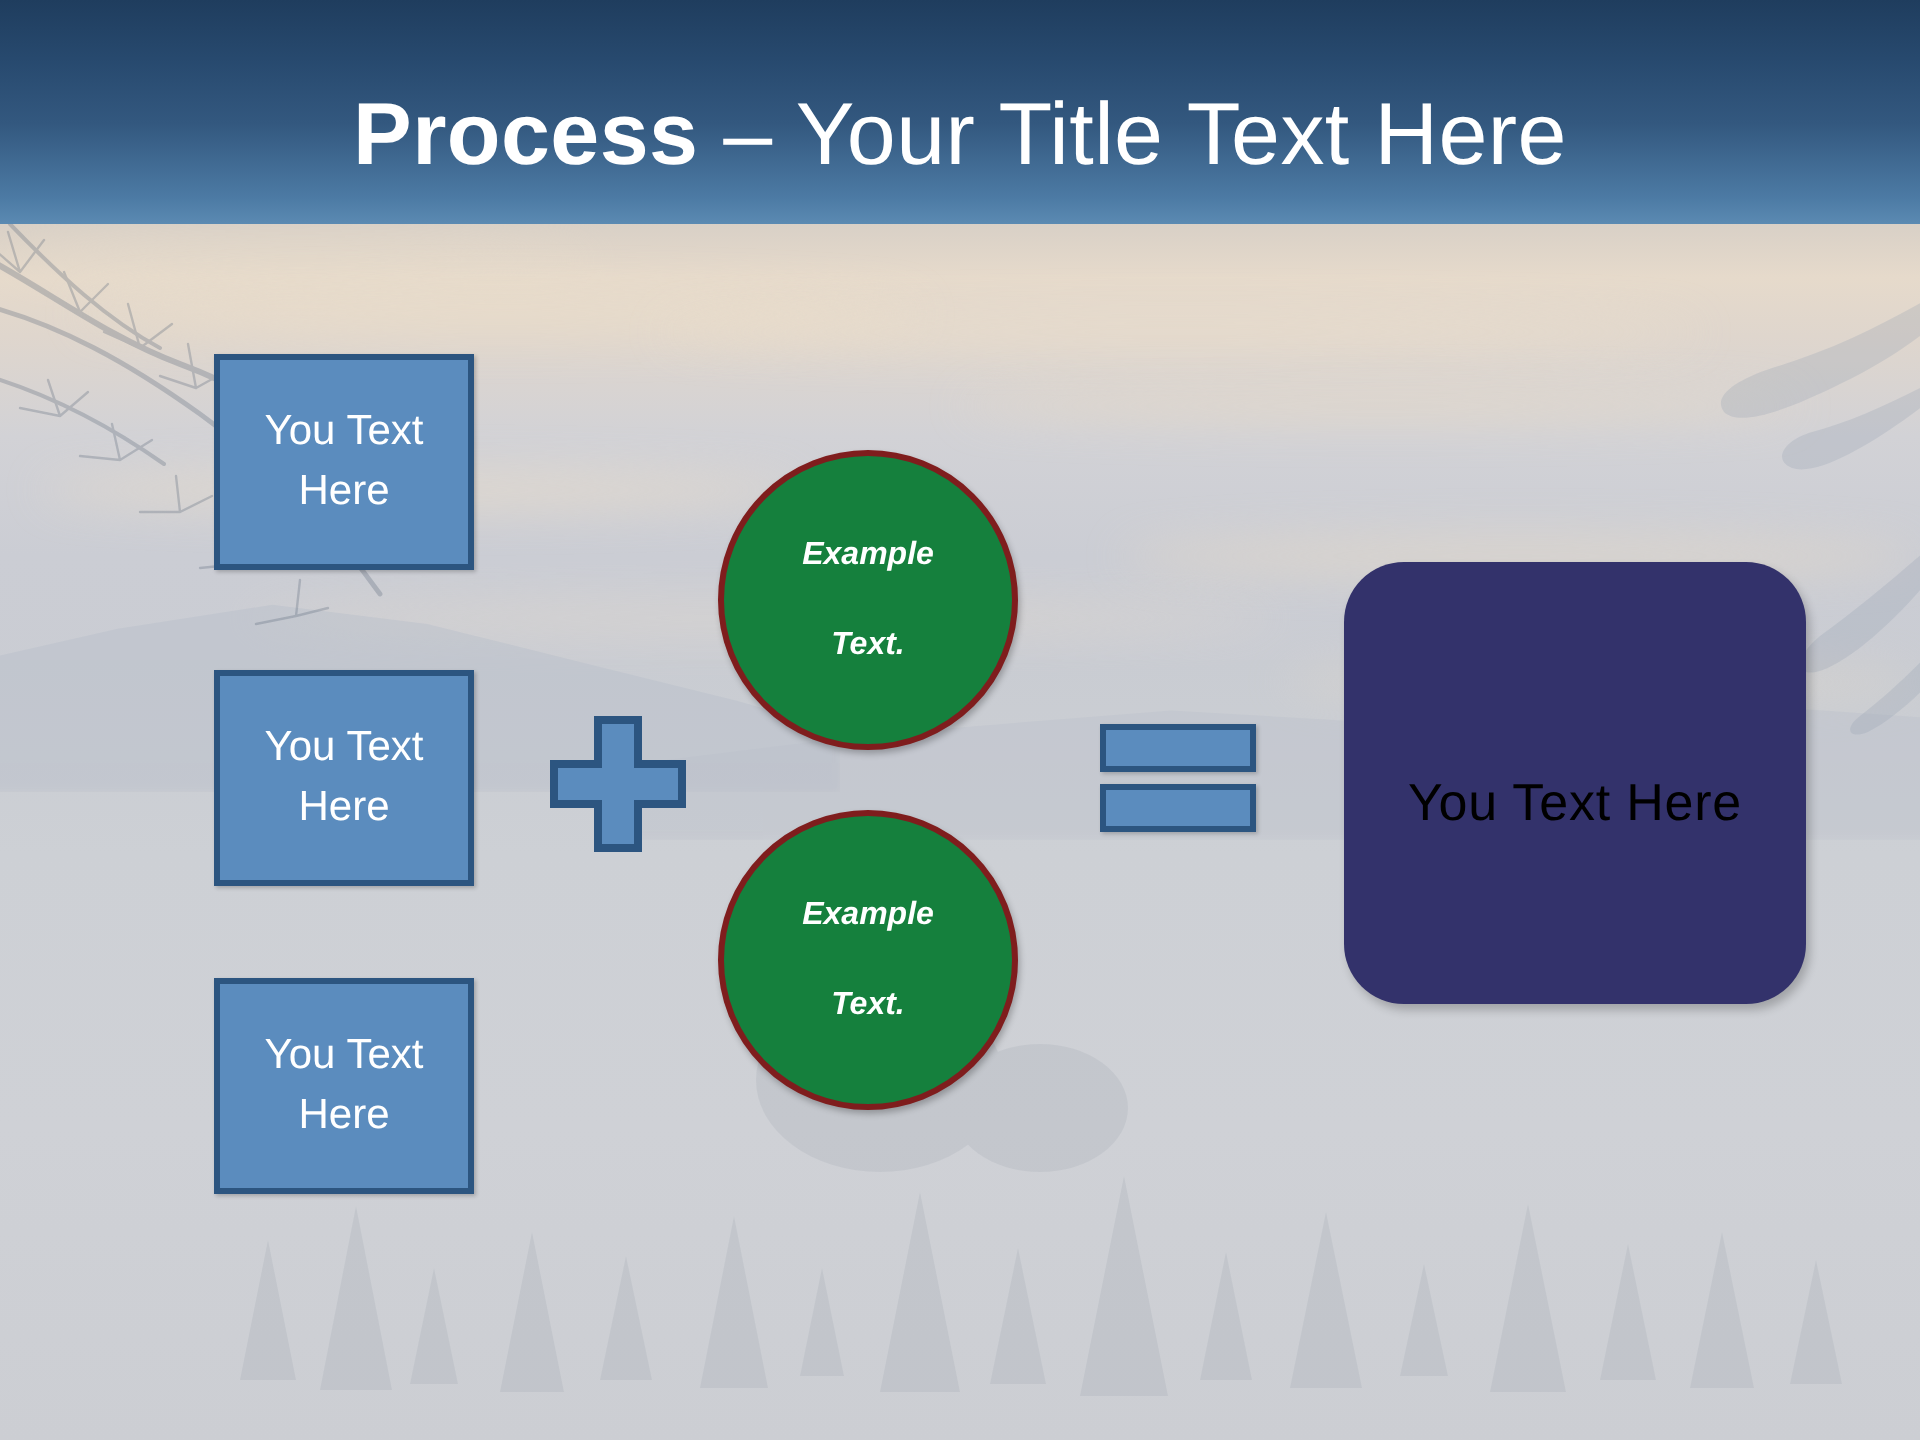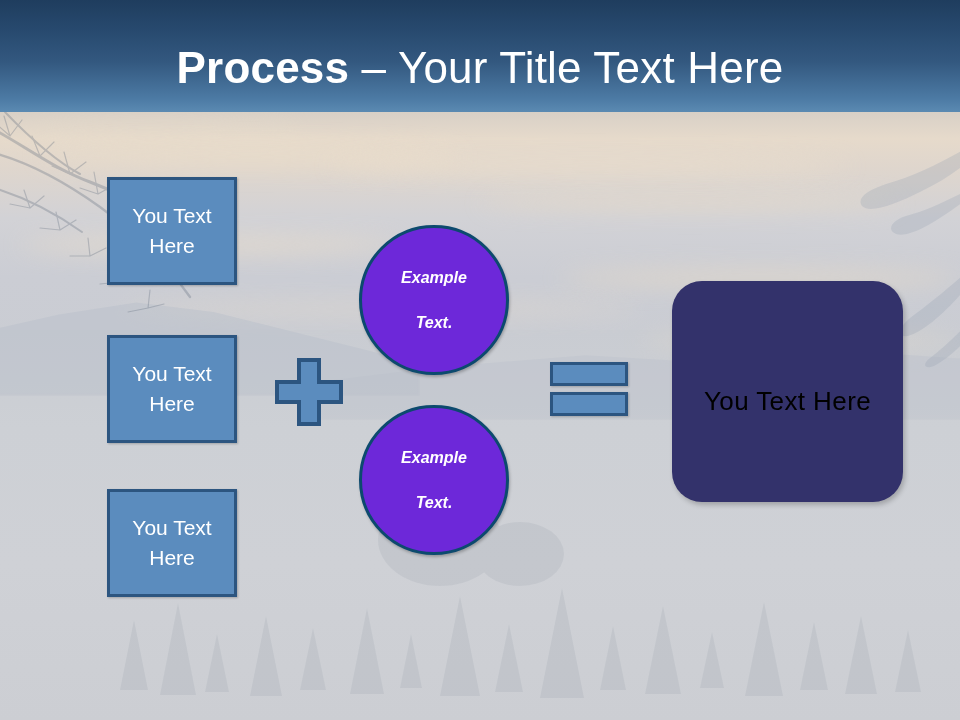--- a/index.html
+++ b/index.html
@@ -132,22 +132,22 @@
   }
   .box-1 { left: 107px; top: 177px; }
   .box-2 { left: 107px; top: 335px; }
   .box-3 { left: 107px; top: 489px; }
 
   .gray-circle {
     position: absolute;
     width: 150px;
     height: 150px;
     border-radius: 50%;
-    background: #6d28d9;
-    border: 3px solid #0c4a6e;
+    background: #15803d;
+    border: 3px solid #7f1d1d;
     box-sizing: border-box;
     display: flex;
     flex-direction: column;
     align-items: center;
     justify-content: center;
     text-align: center;
     color: #ffffff;
     font-size: 16px;
     font-weight: 700;
     font-style: italic;

